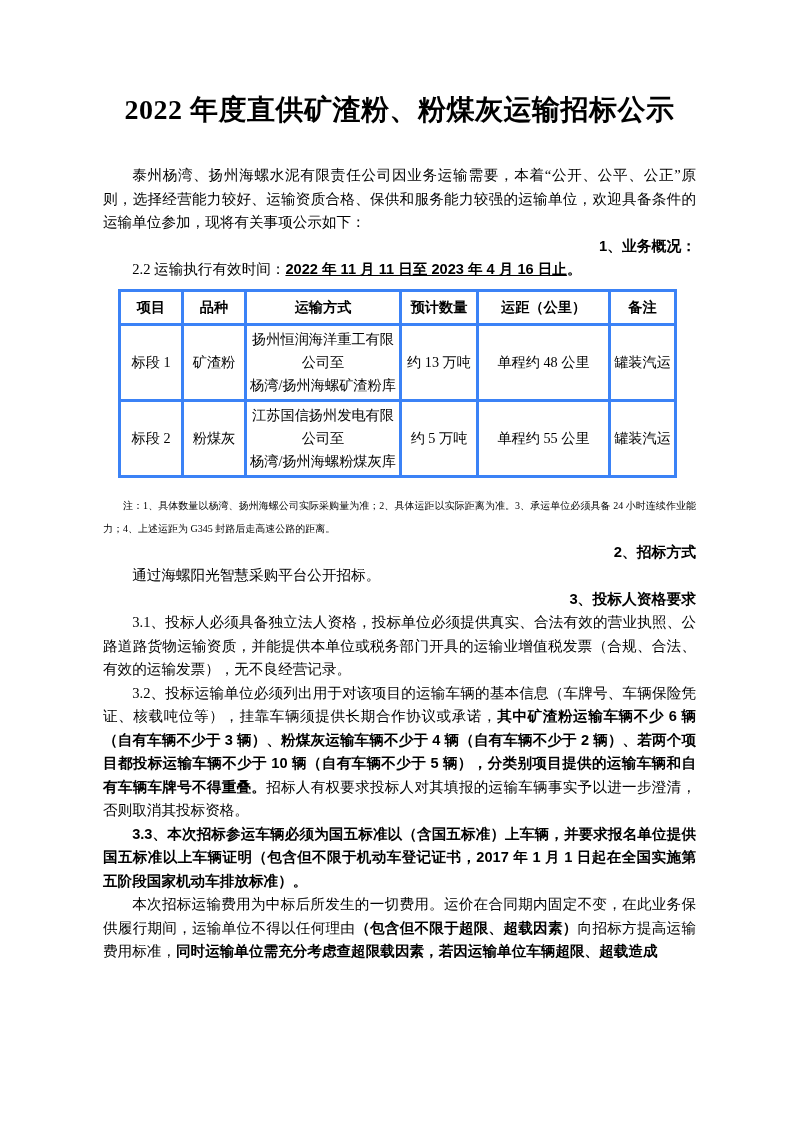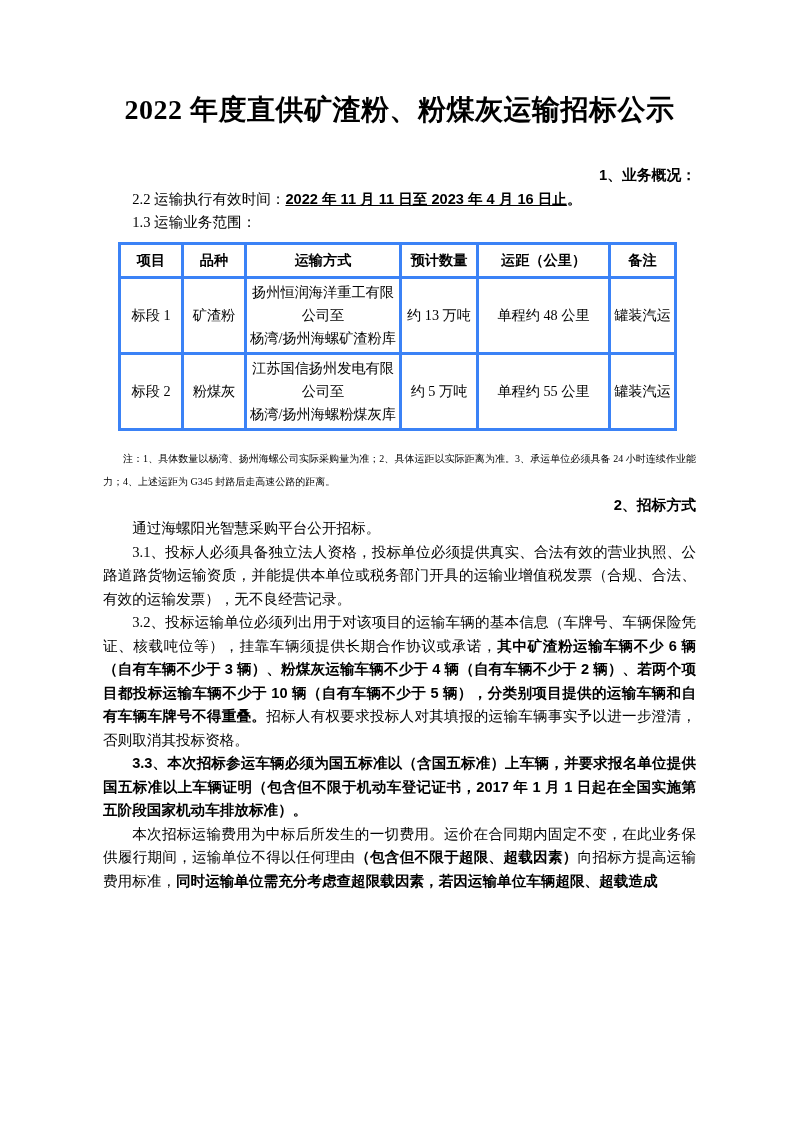--- a/index.html
+++ b/index.html
@@ -87,24 +87,24 @@
   }
 </style>
 </head>
 <body>
 
 <div class="page">
   <div class="content">
 
     <h1 class="title">2022 年度直供矿渣粉、粉煤灰运输招标公示</h1>
 
+    <p class="p">泰州杨湾、扬州海螺水泥有限责任公司因业务运输需要，本着“公开、公平、公正”原则，选择经营能力较好、运输资质合格、保供和服务能力较强的运输单位，欢迎具备条件的运输单位参加，现将有关事项公示如下：</p>
 
     <p class="h">1、业务概况：</p>
     <p class="p"><span>2.2 运输执行有效时间：</span><span class="b u">2022 年 11 月 11 日至 2023 年 4 月 16 日止</span><span class="b">。</span></p>
-    <p class="p">1.3 运输业务范围：</p>
 
     <table class="scope">
       <colgroup>
         <col style="width:63px">
           <col style="width:63px">
           <col style="width:155px">
         <col style="width:77px">
           <col style="width:132px">
           <col style="width:66px">
       </colgroup>
@@ -138,20 +138,21 @@
           <td>罐装汽运</td>
         </tr>
       </tbody>
     </table>
 
     <p class="p note">注：1、具体数量以杨湾、扬州海螺公司实际采购量为准；2、具体运距以实际距离为准。3、承运单位必须具备 24 小时连续作业能力；4、上述运距为 G345 封路后走高速公路的距离。</p>
 
     <p class="h">2、招标方式</p>
     <p class="p">通过海螺阳光智慧采购平台公开招标。</p>
 
+    <p class="h">3、投标人资格要求</p>
     <p class="p">3.1、投标人必须具备独立法人资格，投标单位必须提供真实、合法有效的营业执照、公路道路货物运输资质，并能提供本单位或税务部门开具的运输业增值税发票（合规、合法、有效的运输发票），无不良经营记录。</p>
     <p class="p"><span>3.2、投标运输单位必须列出用于对该项目的运输车辆的基本信息（车牌号、车辆保险凭证、核载吨位等），挂靠车辆须提供长期合作协议或承诺，</span><span class="b">其中矿渣粉运输车辆不少 6 辆（自有车辆不少于 3 辆）、粉煤灰运输车辆不少于 4 辆（自有车辆不少于 2 辆）、若两个项目都投标运输车辆不少于 10 辆（自有车辆不少于 5 辆），分类别项目提供的运输车辆和自有车辆车牌号不得重叠。</span><span>招标人有权要求投标人对其填报的运输车辆事实予以进一步澄清，否则取消其投标资格。</span></p>
     <p class="p"><span class="b">3.3、本次招标参运车辆必须为国五标准以（含国五标准）上车辆，并要求报名单位提供国五标准以上车辆证明（包含但不限于机动车登记证书，2017 年 1 月 1 日起在全国实施第五阶段国家机动车排放标准）。</span></p>
 
     <p class="p"><span>本次招标运输费用为中标后所发生的一切费用。运价在合同期内固定不变，在此业务保供履行期间，运输单位不得以任何理由</span><span class="b">（包含但不限于超限、超载因素）</span><span>向招标方提高运输费用标准，</span><span class="b">同时运输单位需充分考虑查超限载因素，若因运输单位车辆超限、超载造成</span></p>
 
   </div>
 
   <div class="pageno">1</div>
 </div>

